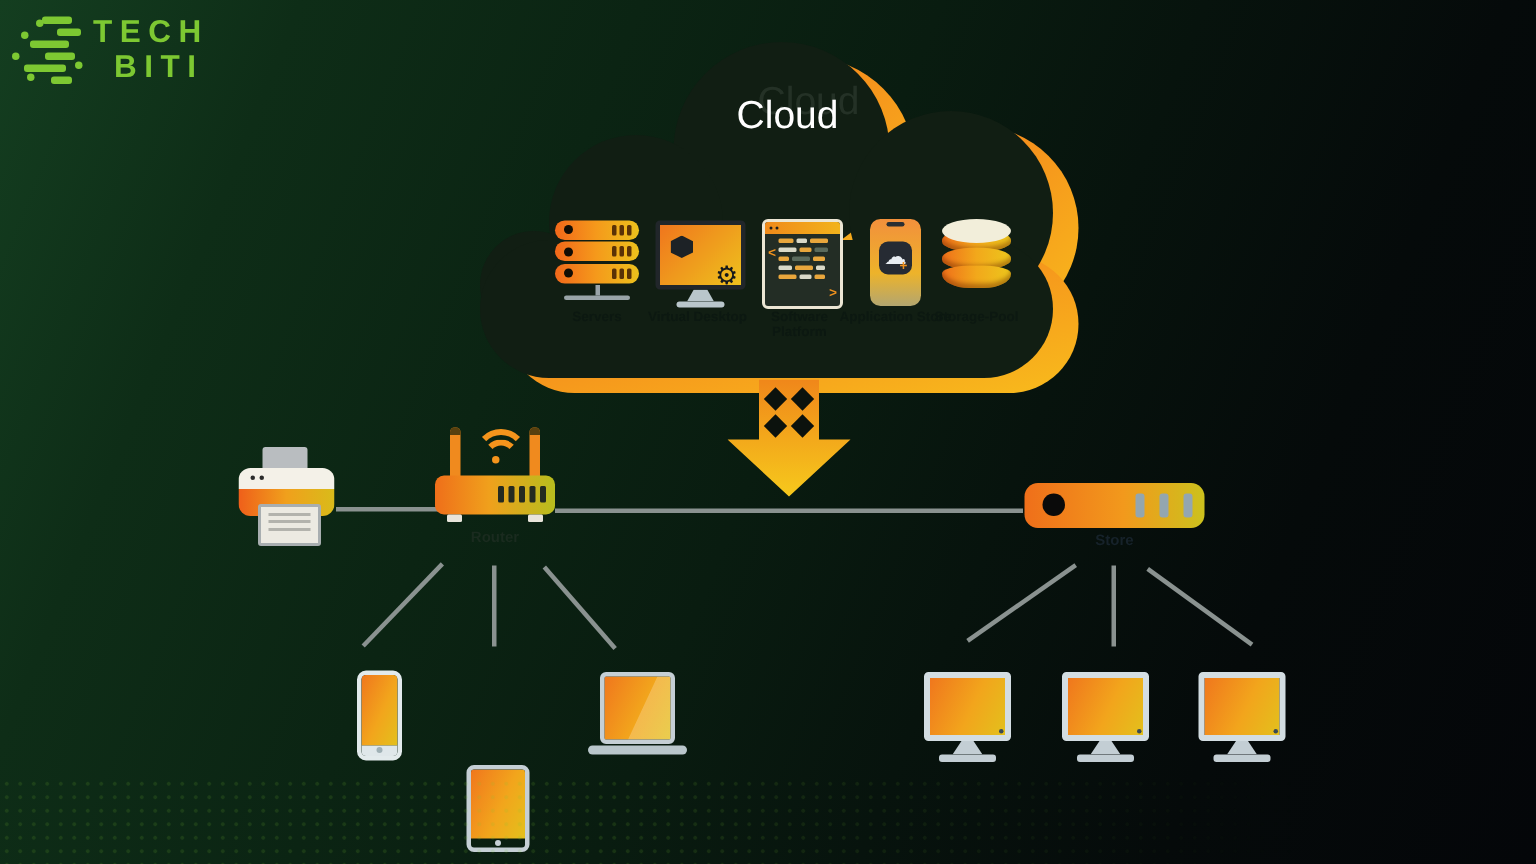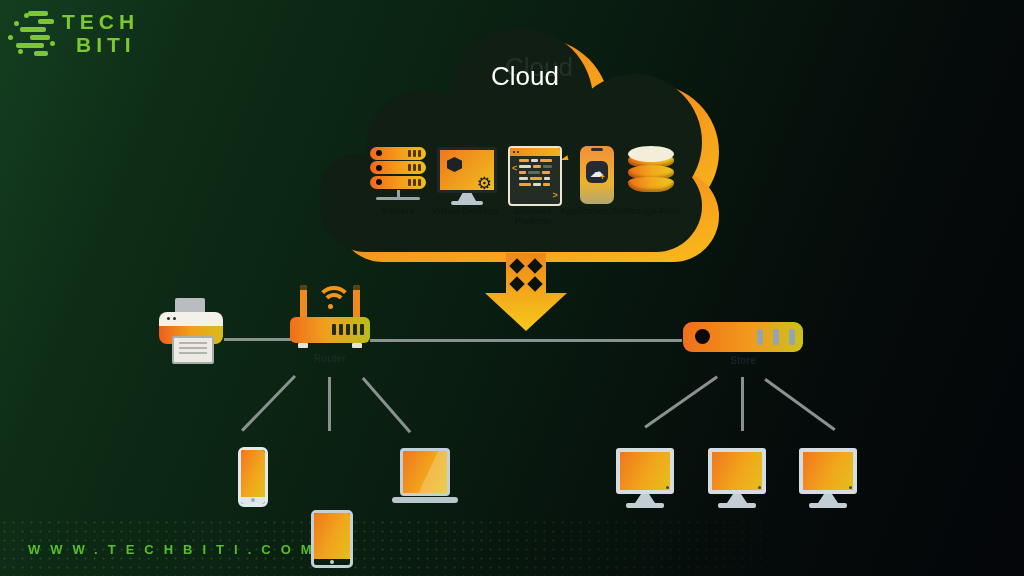--- a/index.html
+++ b/index.html
@@ -355,15 +355,14 @@
   </div>
   <div class="abs" style="left:799px;top:448px;">
     <div class="mon-frame dev-screen">
         <div class="mon-led"></div>
       </div>
     <div class="mon-neck"></div>
     <div class="mon-base"></div>
   </div>
 
   <div class="abs dots-strip"></div>
-  <div class="abs url">WWW.TECHBITI.COM</div>
 
 </div>
 
 </body></html>

